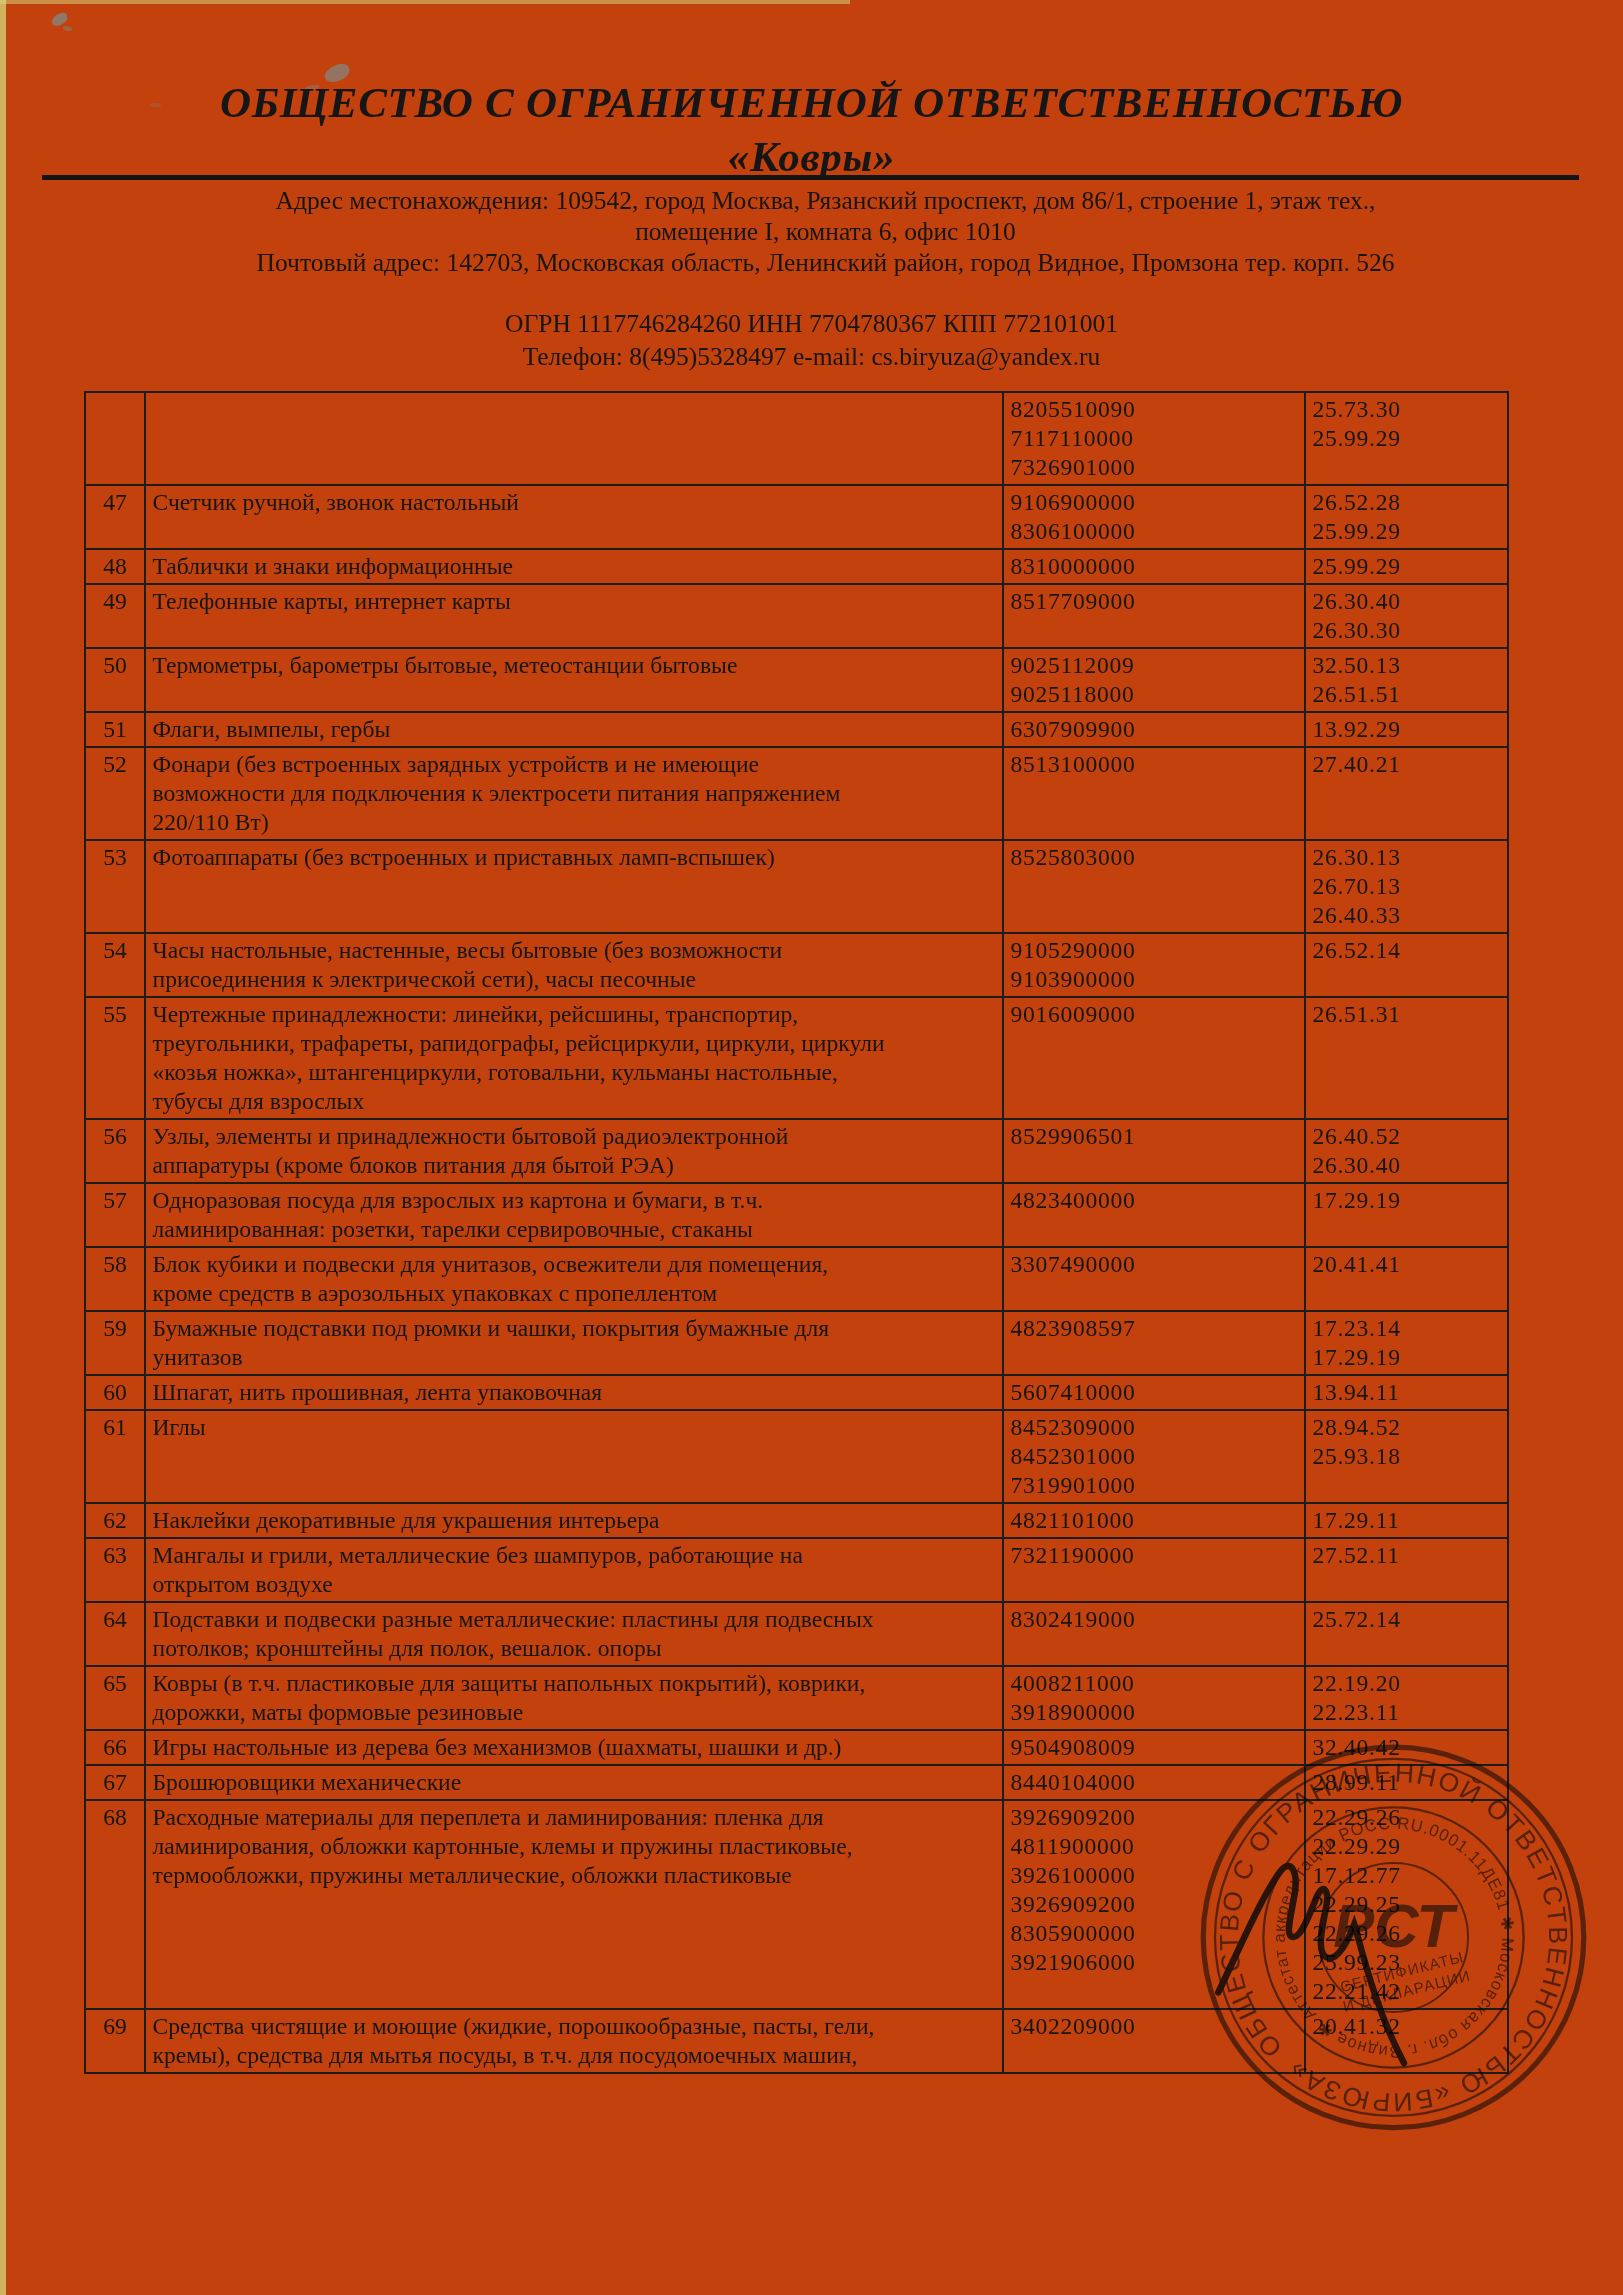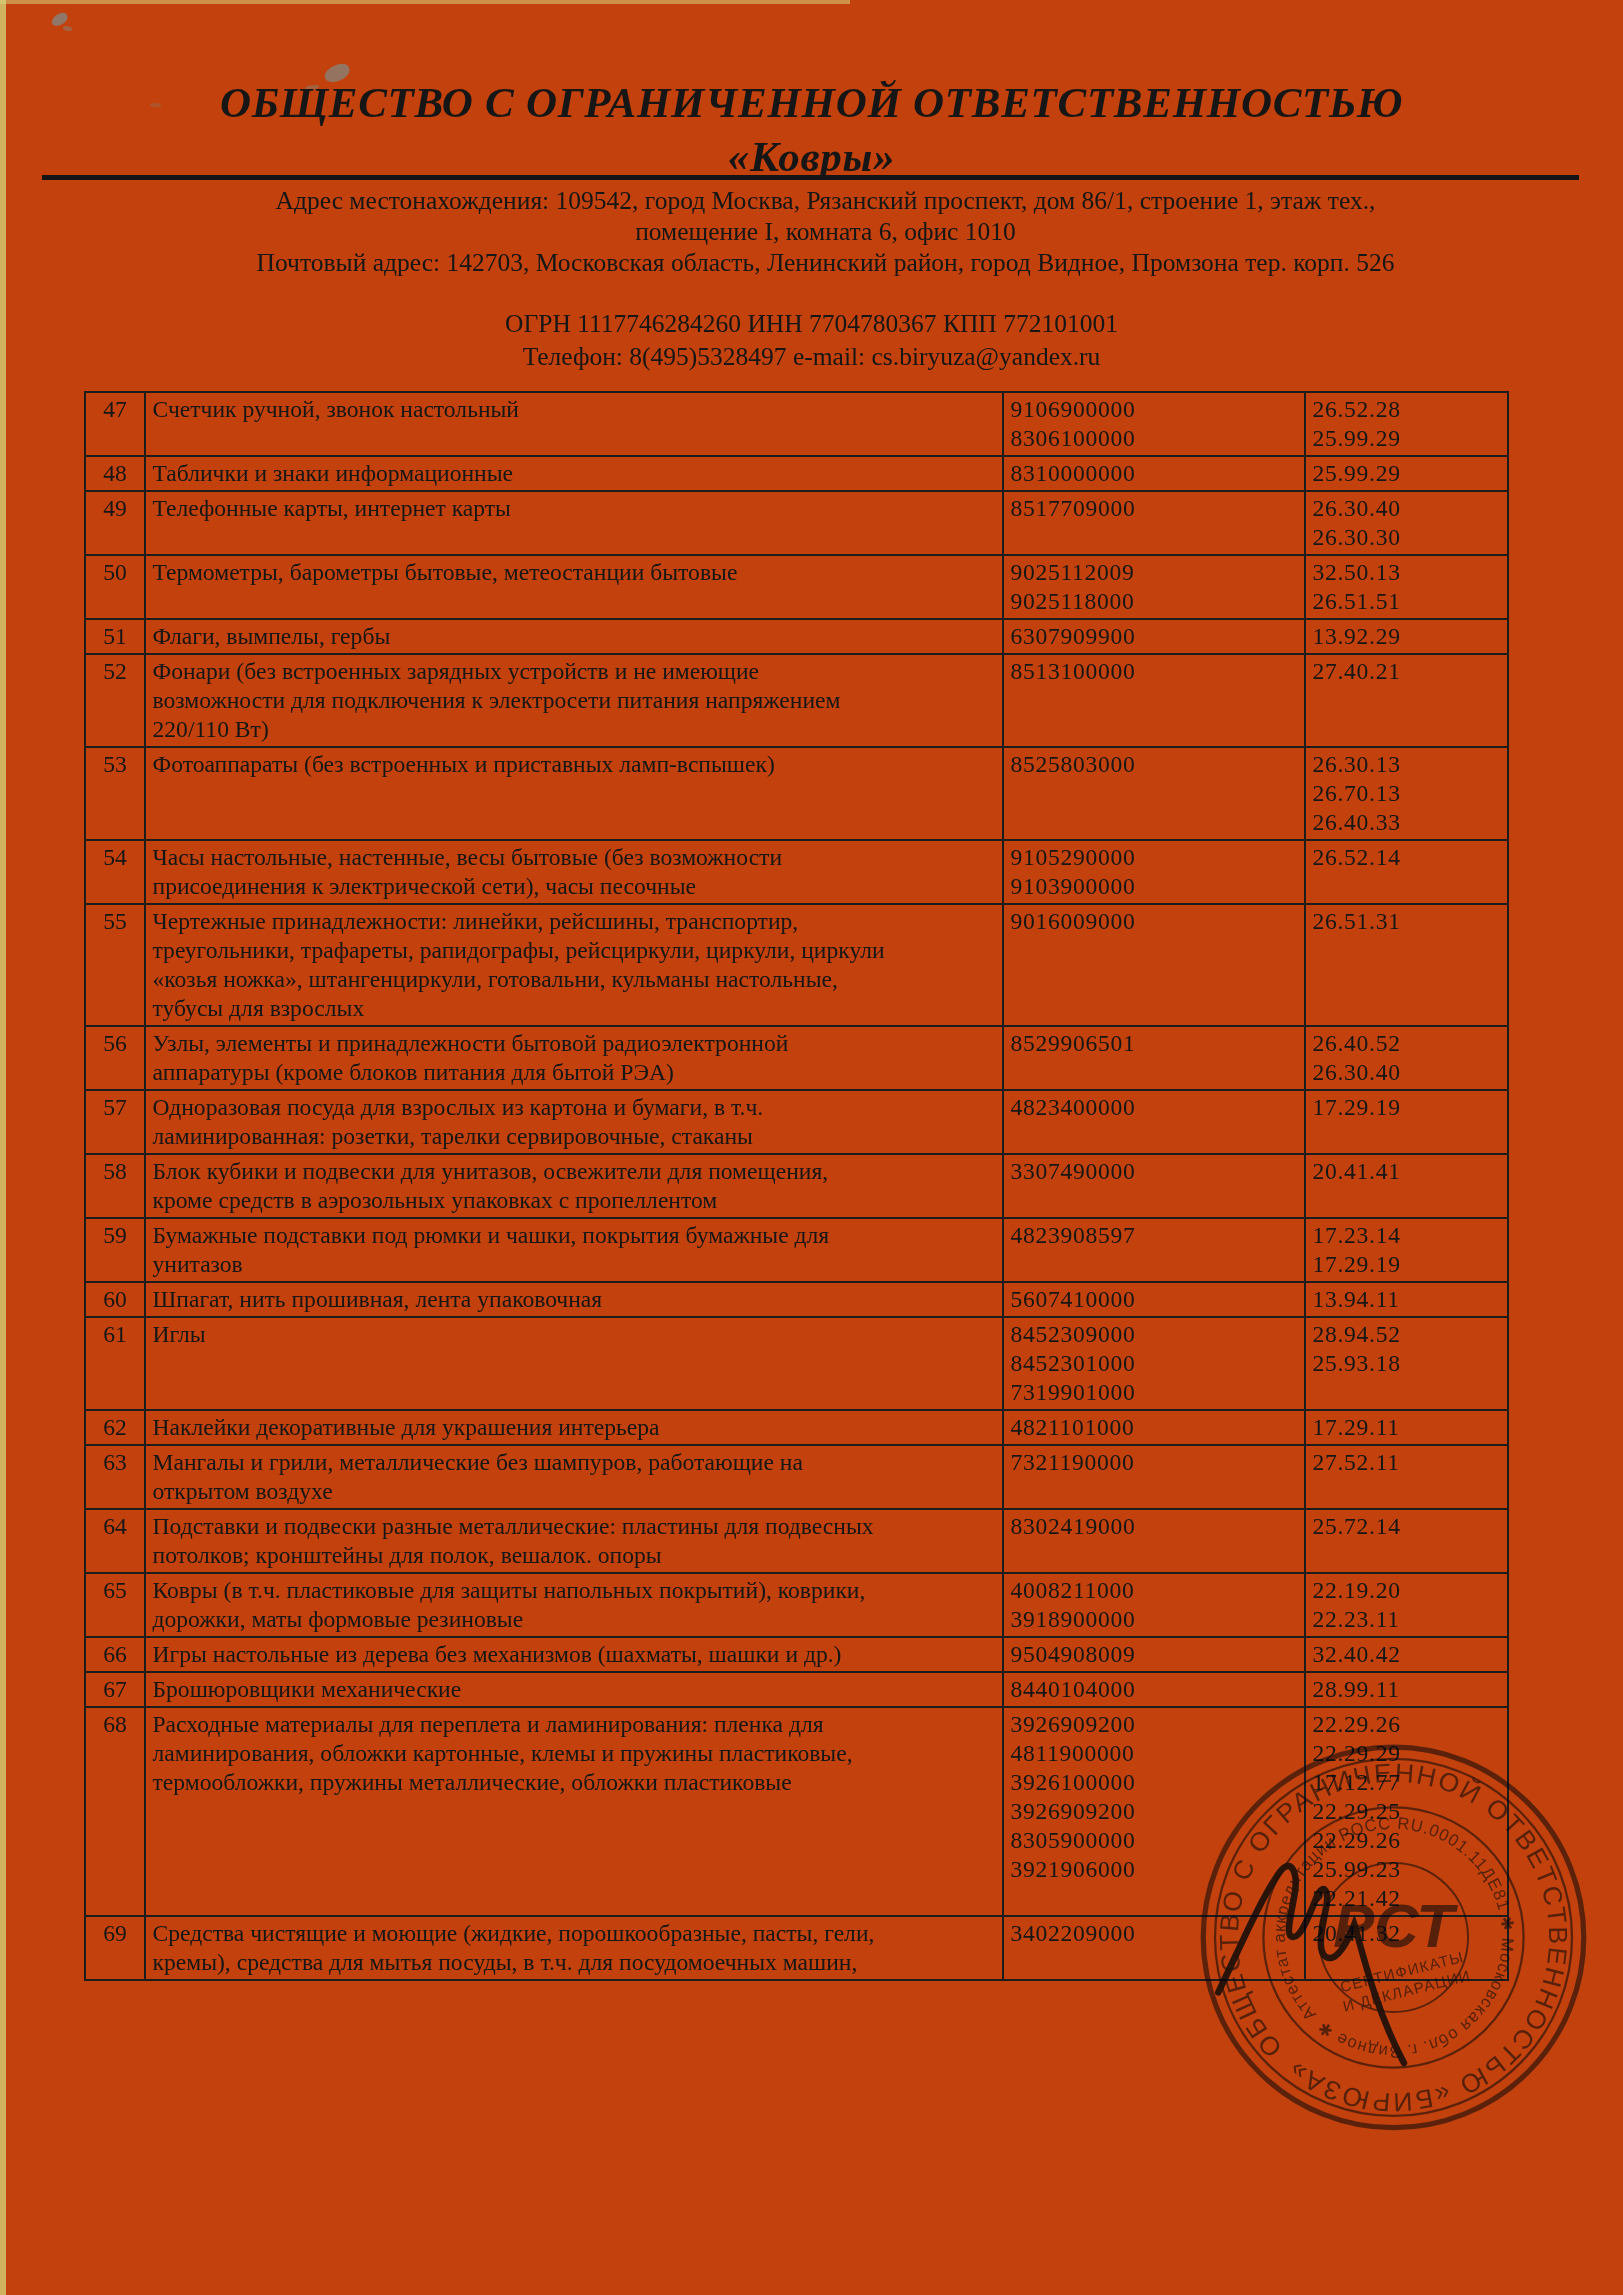--- a/index.html
+++ b/index.html
@@ -88,20 +88,29 @@
   </div>
 
   <table class="goods">
     <colgroup>
       <col style="width:60px">
       <col style="width:858px">
       <col style="width:302px">
       <col style="width:203px">
     </colgroup>
     <tbody id="goods-tbody">
+    <tr>
+      <td class="cell-num"></td>
+      <td class="cell-desc"></td>
+      <td class="cell-codes">8205510090
+7117110000
+7326901000</td>
+      <td class="cell-okpd">25.73.30
+25.99.29</td>
+    </tr>
 
     <tr>
       <td class="cell-num">47</td>
       <td class="cell-desc">Счетчик ручной, звонок настольный</td>
       <td class="cell-codes">9106900000
 8306100000</td>
       <td class="cell-okpd">26.52.28
 25.99.29</td>
     </tr>
 

